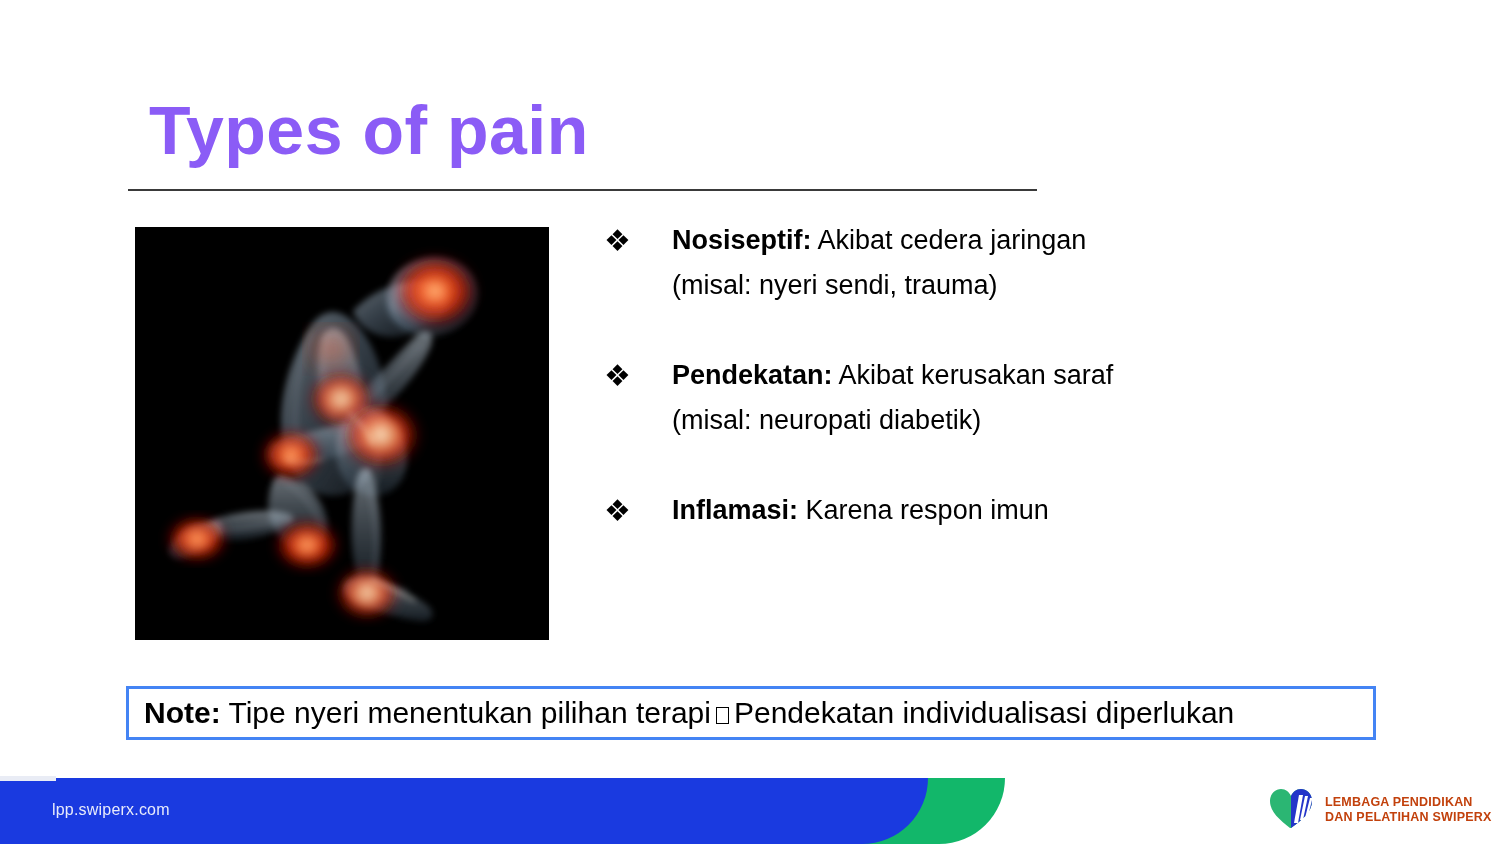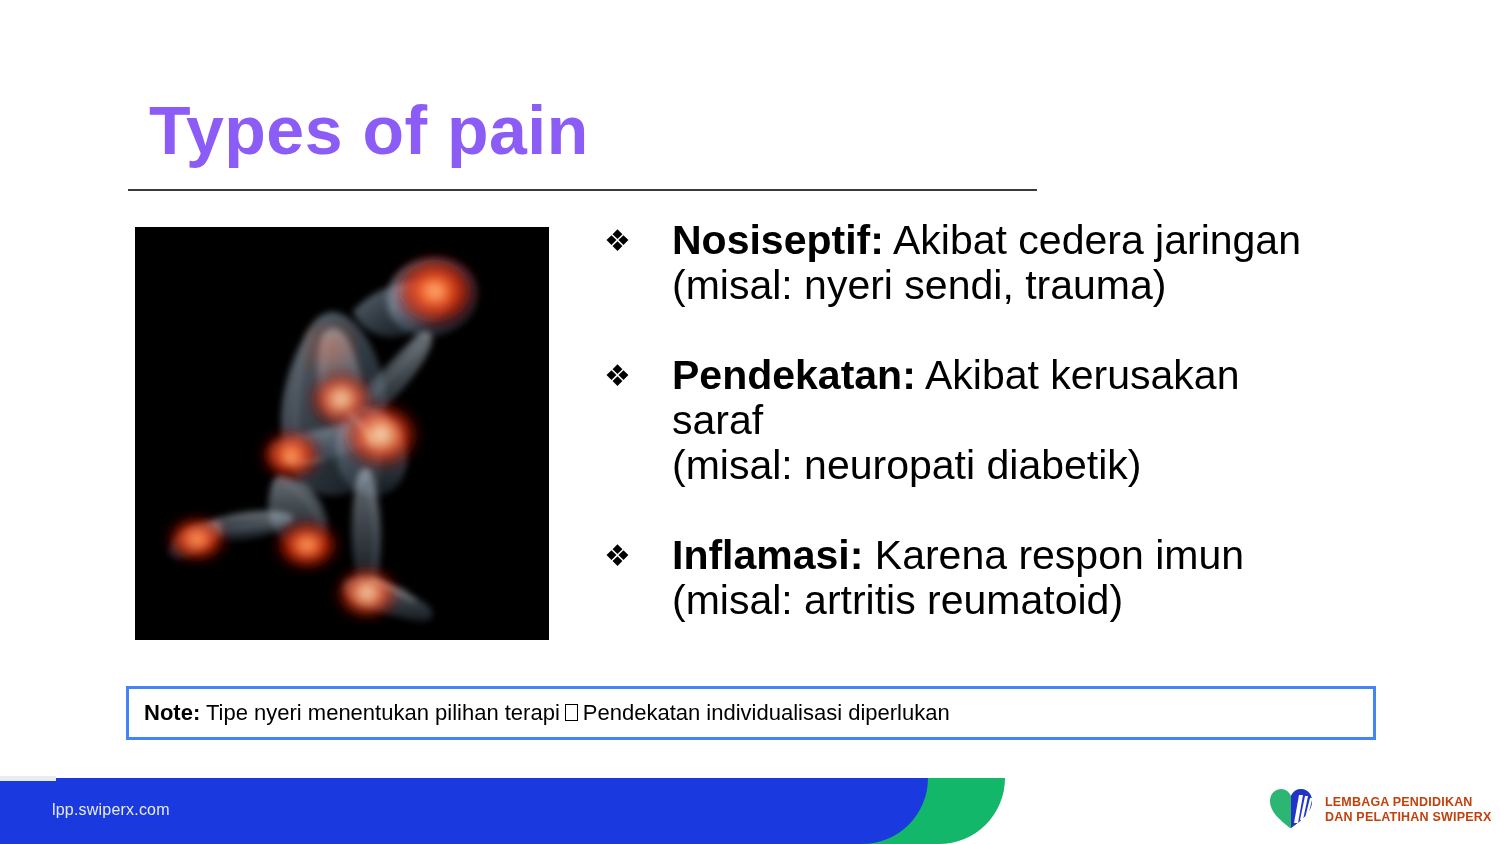--- a/index.html
+++ b/index.html
@@ -72,21 +72,21 @@
   .bullet-mark {
     flex: 0 0 auto;
     width: 68px;
     font-size: 30px;
     line-height: 46px;
     color: #000000;
     text-align: left;
   }
   .bullet-text {
     flex: 1 1 auto;
-    font-size: 41px;
+    font-size: 27px;
     line-height: 45px;
     color: #000000;
   }
   .bullet-text .lead {
     font-weight: 700;
   }
 
   
   .note-box {
     position: absolute;
@@ -95,21 +95,21 @@
     width: 1250px;
     height: 54px;
     border: 3px solid #4484f4;
     background: #ffffff;
     box-sizing: border-box;
     display: flex;
     align-items: center;
   }
   .note-text {
     padding-left: 15px;
-    font-size: 22px;
+    font-size: 30px;
     line-height: 30px;
     color: #000000;
     white-space: nowrap;
   }
   .note-text .note-label { font-weight: 700; }
   .tofu {
     display: inline-block;
     width: 13px;
     height: 17px;
     border: 1px solid #000000;
@@ -308,21 +308,21 @@
       <span class="bullet-text"><span class="lead">Nosiseptif:</span><span> Akibat cedera jaringan</span><br><span>(misal: nyeri sendi, trauma)</span></span>
     </div>
 
     <div class="bullet-row">
       <span class="bullet-mark">❖</span>
       <span class="bullet-text"><span class="lead">Pendekatan:</span><span> Akibat kerusakan saraf</span><br><span>(misal: neuropati diabetik)</span></span>
     </div>
 
     <div class="bullet-row">
       <span class="bullet-mark">❖</span>
-      <span class="bullet-text"><span class="lead">Inflamasi:</span><span> Karena respon imun</span><br><span>(misal: artritis reumatoid)</span></span>
+      <span class="bullet-text"><span class="lead">Inflamasi:</span><span> Karena respon imun</span><br></span>
     </div>
 
   </div>
 
   <div class="note-box">
     <div class="note-text"><span class="note-label">Note:</span><span> Tipe nyeri menentukan pilihan terapi</span><span class="tofu"></span><span>Pendekatan individualisasi diperlukan</span></div>
   </div>
 
   <div class="footer-green"></div>
   <div class="footer-blue"></div>

